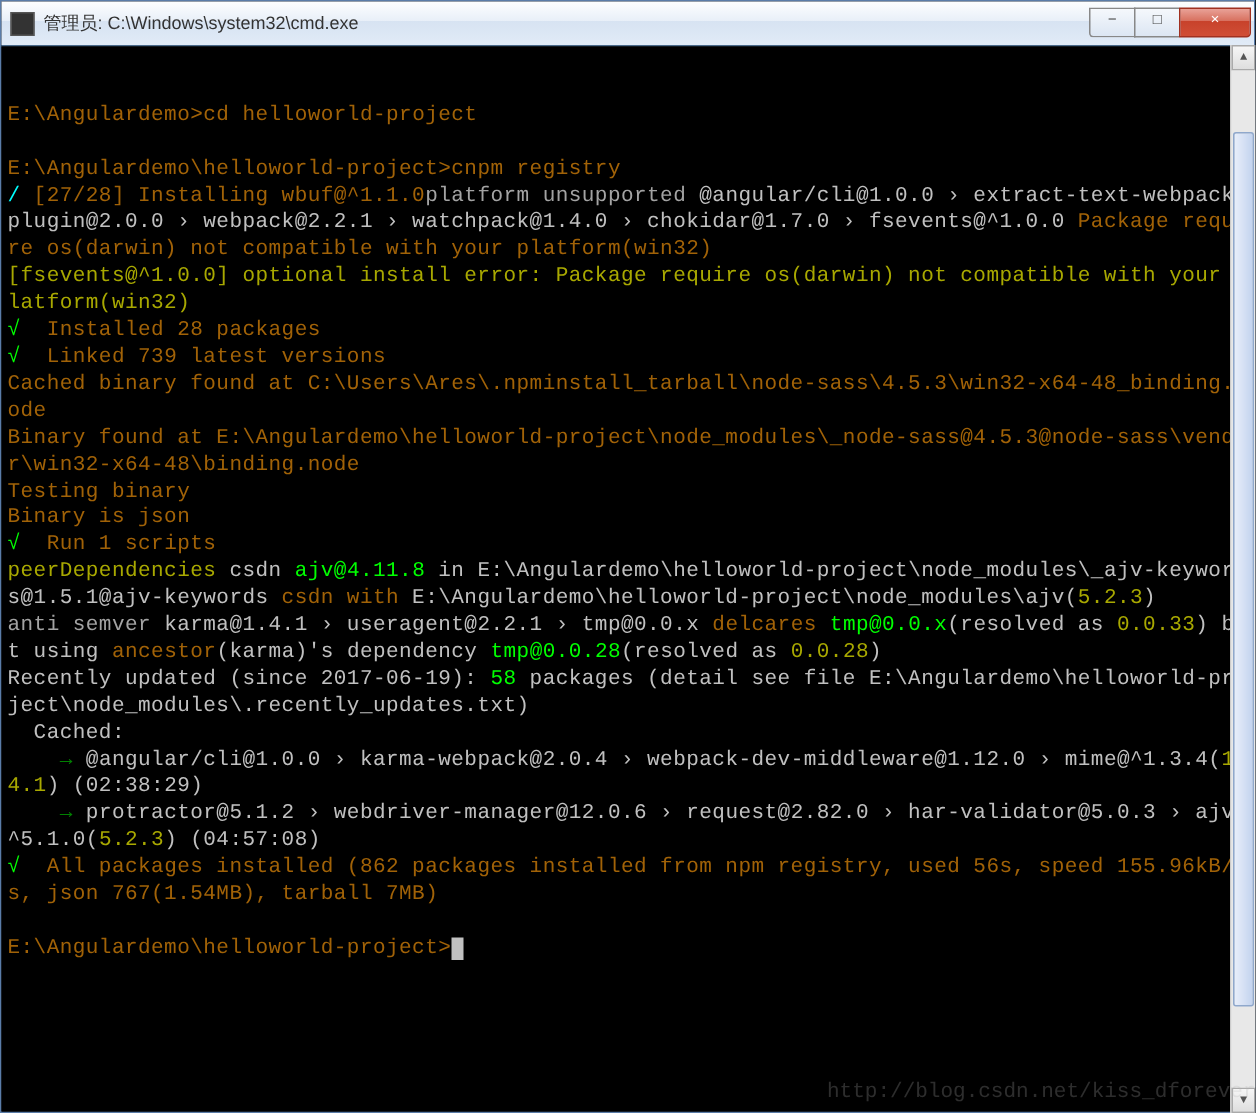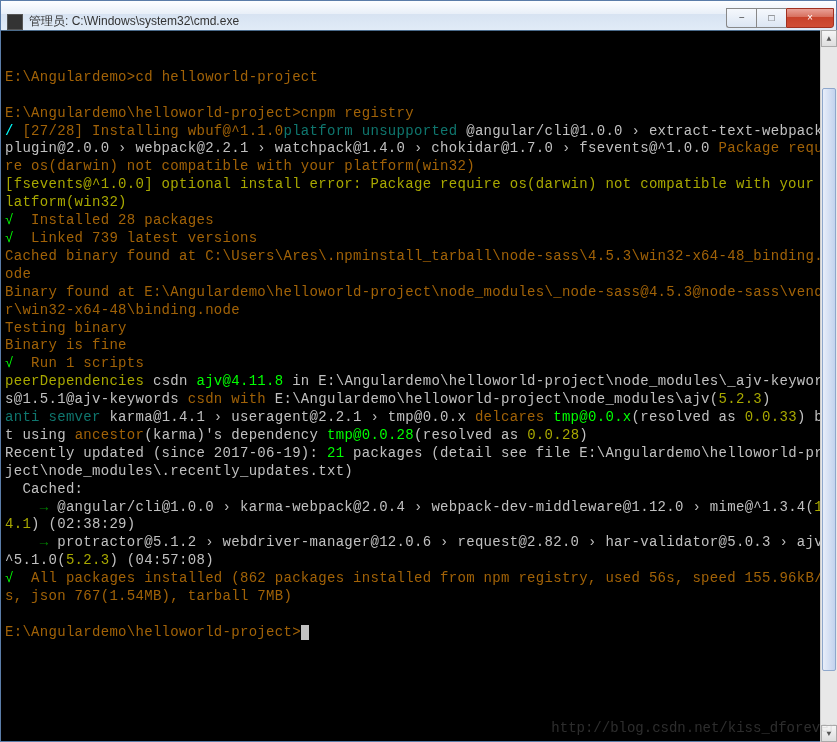--- a/index.html
+++ b/index.html
@@ -17,21 +17,21 @@
       height: 742px;
       background: #000;
       border: 1px solid #5a7ca8;
       display: flex;
       flex-direction: column;
     }
     .titlebar {
       height: 30px;
       background: linear-gradient(to bottom, #fdfeff 0%, #e8eff8 45%, #d7e3f2 46%, #e1ebf7 100%);
       display: flex;
-      align-items: flex-end;
+      align-items: center;
       border-bottom: 1px solid #4a6a8a;
       position: relative;
     }
     .titlebar-icon {
       width: 16px;
       height: 16px;
       margin: 0 6px;
       background: #333;
       border: 1px solid #555;
     }
@@ -79,21 +79,21 @@
       position: relative;
     }
     .terminal-content {
       color: #c0c0c0;
     }
     .white { color: #a16207; }
     .gray { color: #c0c0c0; }
     .green { color: #00ff00; }
     .dgreen { color: #008000; }
     .dyellow { color: #a8a800; }
-    .magenta { color: #0f766e; }
+    .magenta { color: #a3a3a3; }
     .cyan { color: #00ffff; }
     .scrollbar {
       position: absolute;
       right: 0;
       top: 30px;
       bottom: 0;
       width: 17px;
       background: #efefef;
       border-left: 1px solid #ccc;
       display: flex;
@@ -154,25 +154,25 @@
     <div class="terminal-content"><span class="white">E:\Angulardemo&gt;</span><span class="white">cd helloworld-project</span>
 
 <span class="white">E:\Angulardemo\helloworld-project&gt;</span><span class="white">cnpm registry</span>
 <span class="cyan">/</span><span class="white"> [27/28] Installing wbuf@^1.1.0</span><span class="magenta">platform unsupported</span><span class="gray"> @angular/cli@1.0.0 › extract-text-webpack-plugin@2.0.0 › webpack@2.2.1 › watchpack@1.4.0 › chokidar@1.7.0 › fsevents@^1.0.0 </span><span class="white">Package require os(darwin) not compatible with your platform(win32)</span>
 <span class="dyellow">[fsevents@^1.0.0] optional install error: Package require os(darwin) not compatible with your platform(win32)</span>
 <span class="green">√</span><span class="white">  Installed 28 packages</span>
 <span class="green">√</span><span class="white">  Linked 739 latest versions</span>
 <span class="white">Cached binary found at C:\Users\Ares\.npminstall_tarball\node-sass\4.5.3\win32-x64-48_binding.node</span>
 <span class="white">Binary found at E:\Angulardemo\helloworld-project\node_modules\_node-sass@4.5.3@node-sass\vendor\win32-x64-48\binding.node</span>
 <span class="white">Testing binary</span>
-<span class="white">Binary is fine</span>
+<span class="white">Binary is json</span>
 <span class="green">√</span><span class="white">  Run 1 scripts</span>
 <span class="dyellow">peerDependencies</span><span class="gray"> csdn </span><span class="green">ajv@4.11.8</span><span class="gray"> in E:\Angulardemo\helloworld-project\node_modules\_ajv-keywords@1.5.1@ajv-keywords </span><span class="white">csdn with</span><span class="gray"> E:\Angulardemo\helloworld-project\node_modules\ajv(</span><span class="dyellow">5.2.3</span><span class="gray">)</span>
 <span class="magenta">anti semver</span><span class="gray"> karma@1.4.1 › useragent@2.2.1 › tmp@0.0.x </span><span class="white">delcares</span><span class="green"> tmp@0.0.x</span><span class="gray">(resolved as </span><span class="dyellow">0.0.33</span><span class="gray">) but using </span><span class="white">ancestor</span><span class="gray">(karma)'s dependency </span><span class="green">tmp@0.0.28</span><span class="gray">(resolved as </span><span class="dyellow">0.0.28</span><span class="gray">)</span>
-<span class="gray">Recently updated (since 2017-06-19): </span><span class="green">21</span><span class="gray"> packages (detail see file E:\Angulardemo\helloworld-project\node_modules\.recently_updates.txt)</span>
+<span class="gray">Recently updated (since 2017-06-19): </span><span class="green">58</span><span class="gray"> packages (detail see file E:\Angulardemo\helloworld-project\node_modules\.recently_updates.txt)</span>
 <span class="gray">  Cached:</span>
 <span class="dgreen">    → </span><span class="gray">@angular/cli@1.0.0 › karma-webpack@2.0.4 › webpack-dev-middleware@1.12.0 › mime@^1.3.4</span><span class="gray">(</span><span class="dyellow">1.4.1</span><span class="gray">) (02:38:29)</span>
 <span class="dgreen">    → </span><span class="gray">protractor@5.1.2 › webdriver-manager@12.0.6 › request@2.82.0 › har-validator@5.0.3 › ajv@^5.1.0</span><span class="gray">(</span><span class="dyellow">5.2.3</span><span class="gray">) (04:57:08)</span>
 <span class="green">√</span><span class="white">  All packages installed (862 packages installed from npm registry, used 56s, speed 155.96kB/s, json 767(1.54MB), tarball 7MB)</span>
 
 <span class="white">E:\Angulardemo\helloworld-project&gt;</span><span class="cursor"></span></div>
   </div>
 
   <div class="scrollbar">
     <div class="sb-btn">▲</div>

